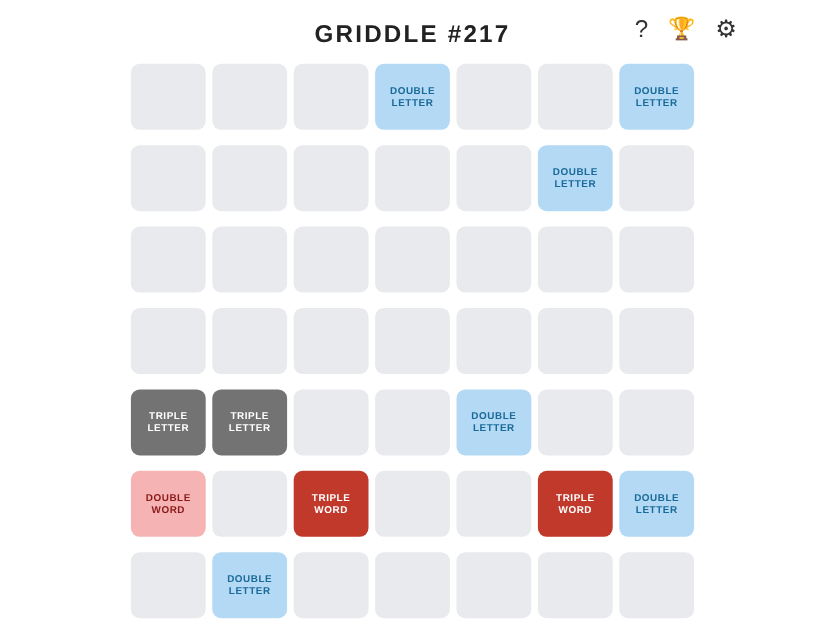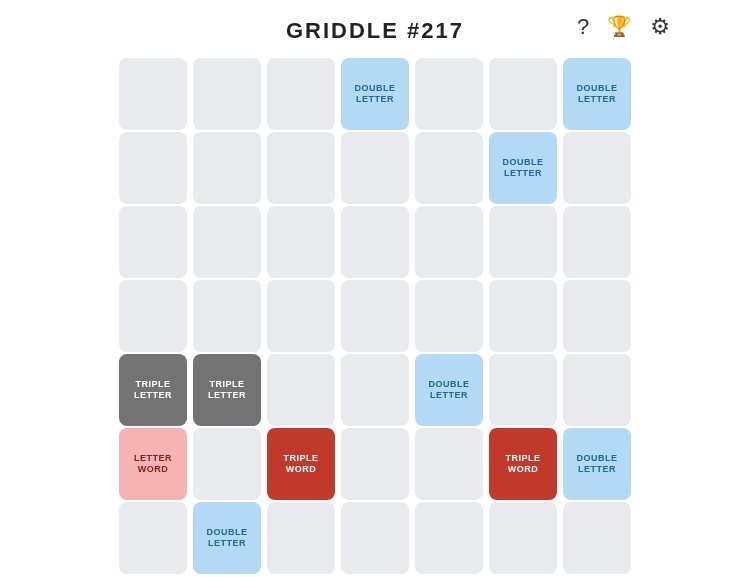--- a/index.html
+++ b/index.html
@@ -48,21 +48,21 @@
     .grid-container {
       display: grid;
       grid-template-columns: repeat(7, 68px);
       grid-template-rows: repeat(7, 68px);
       gap: 6px;
       margin-top: 4px;
     }
 
     .cell {
       width: 68px;
-      height: 72px;
+      height: 60px;
       border-radius: 8px;
       display: flex;
       align-items: center;
       justify-content: center;
       font-size: 9px;
       font-weight: 800;
       text-align: center;
       line-height: 1.2;
       letter-spacing: 0.5px;
     }
@@ -132,21 +132,21 @@
     <div class="cell cell-blank"></div>
     <div class="cell cell-blank"></div>
     <div class="cell cell-blank"></div>
     <div class="cell cell-triple-letter">TRIPLE LETTER</div>
     <div class="cell cell-triple-letter">TRIPLE LETTER</div>
     <div class="cell cell-blank"></div>
     <div class="cell cell-blank"></div>
     <div class="cell cell-double-letter">DOUBLE LETTER</div>
     <div class="cell cell-blank"></div>
     <div class="cell cell-blank"></div>
-    <div class="cell cell-double-word">LETTER WORD</div>
+    <div class="cell cell-double-word">DOUBLE WORD</div>
     <div class="cell cell-blank"></div>
     <div class="cell cell-triple-word">TRIPLE WORD</div>
     <div class="cell cell-blank"></div>
     <div class="cell cell-blank"></div>
     <div class="cell cell-triple-word">TRIPLE WORD</div>
     <div class="cell cell-double-letter">DOUBLE LETTER</div>
     <div class="cell cell-blank"></div>
     <div class="cell cell-double-letter">DOUBLE LETTER</div>
     <div class="cell cell-blank"></div>
     <div class="cell cell-blank"></div>

